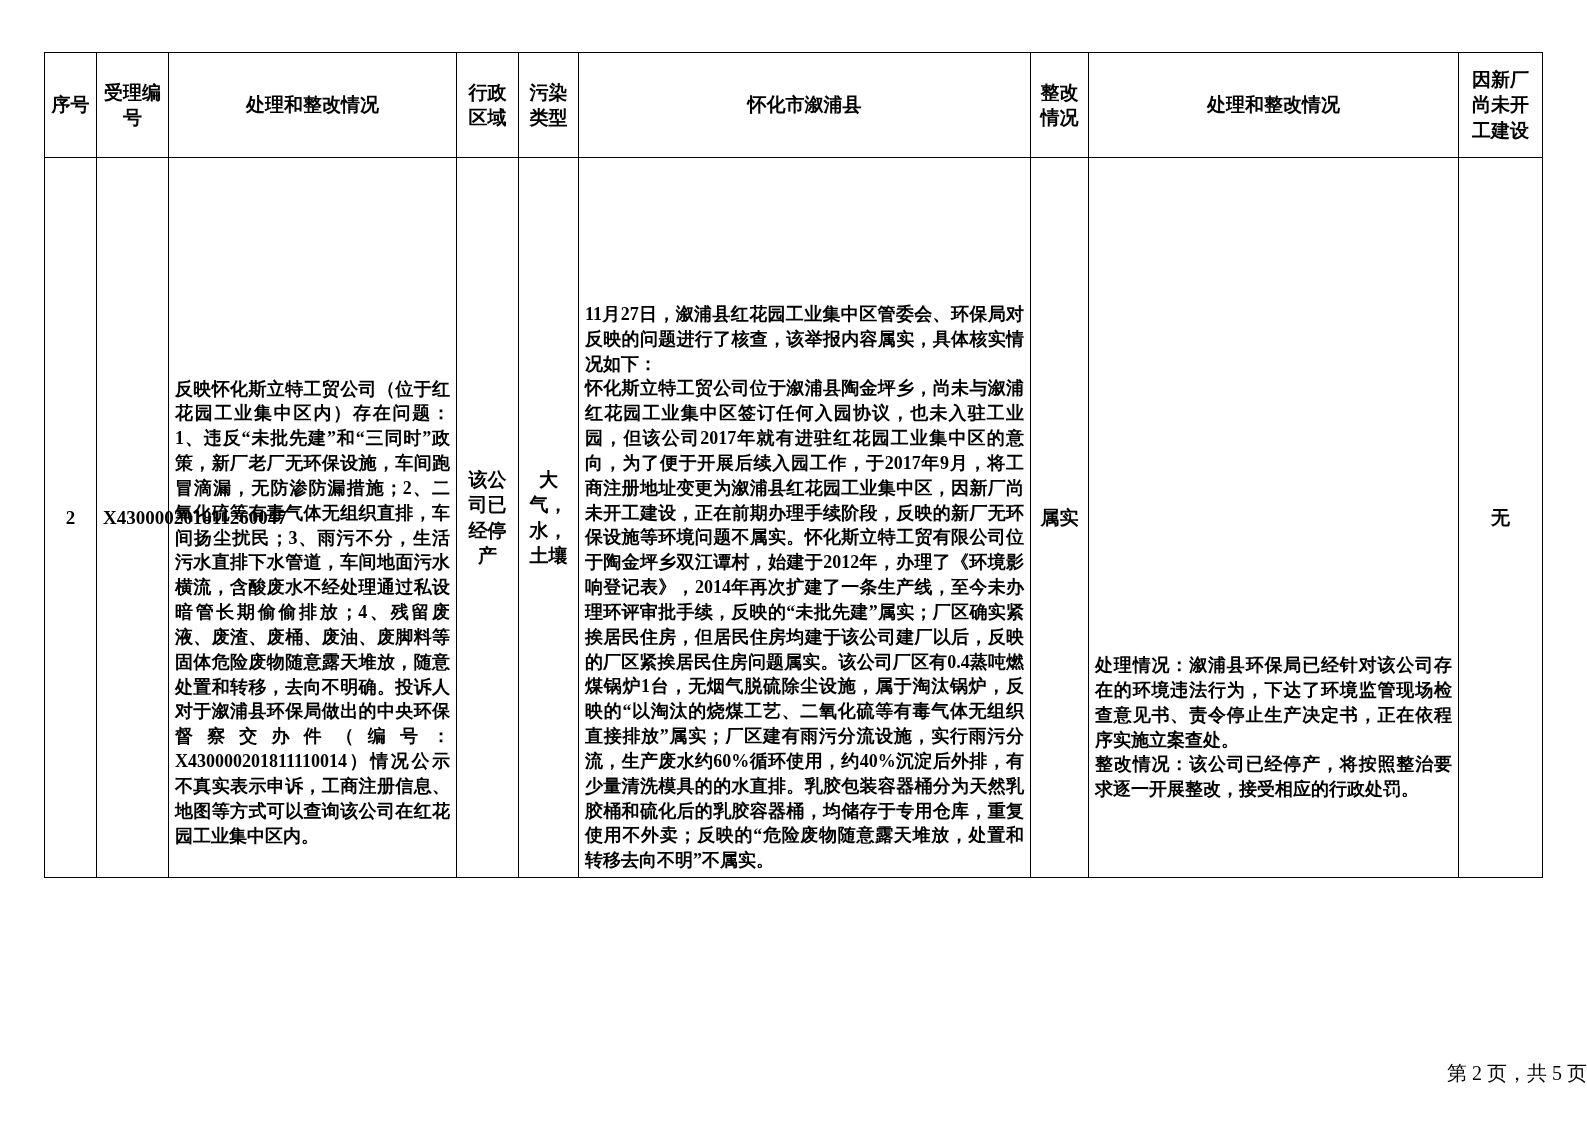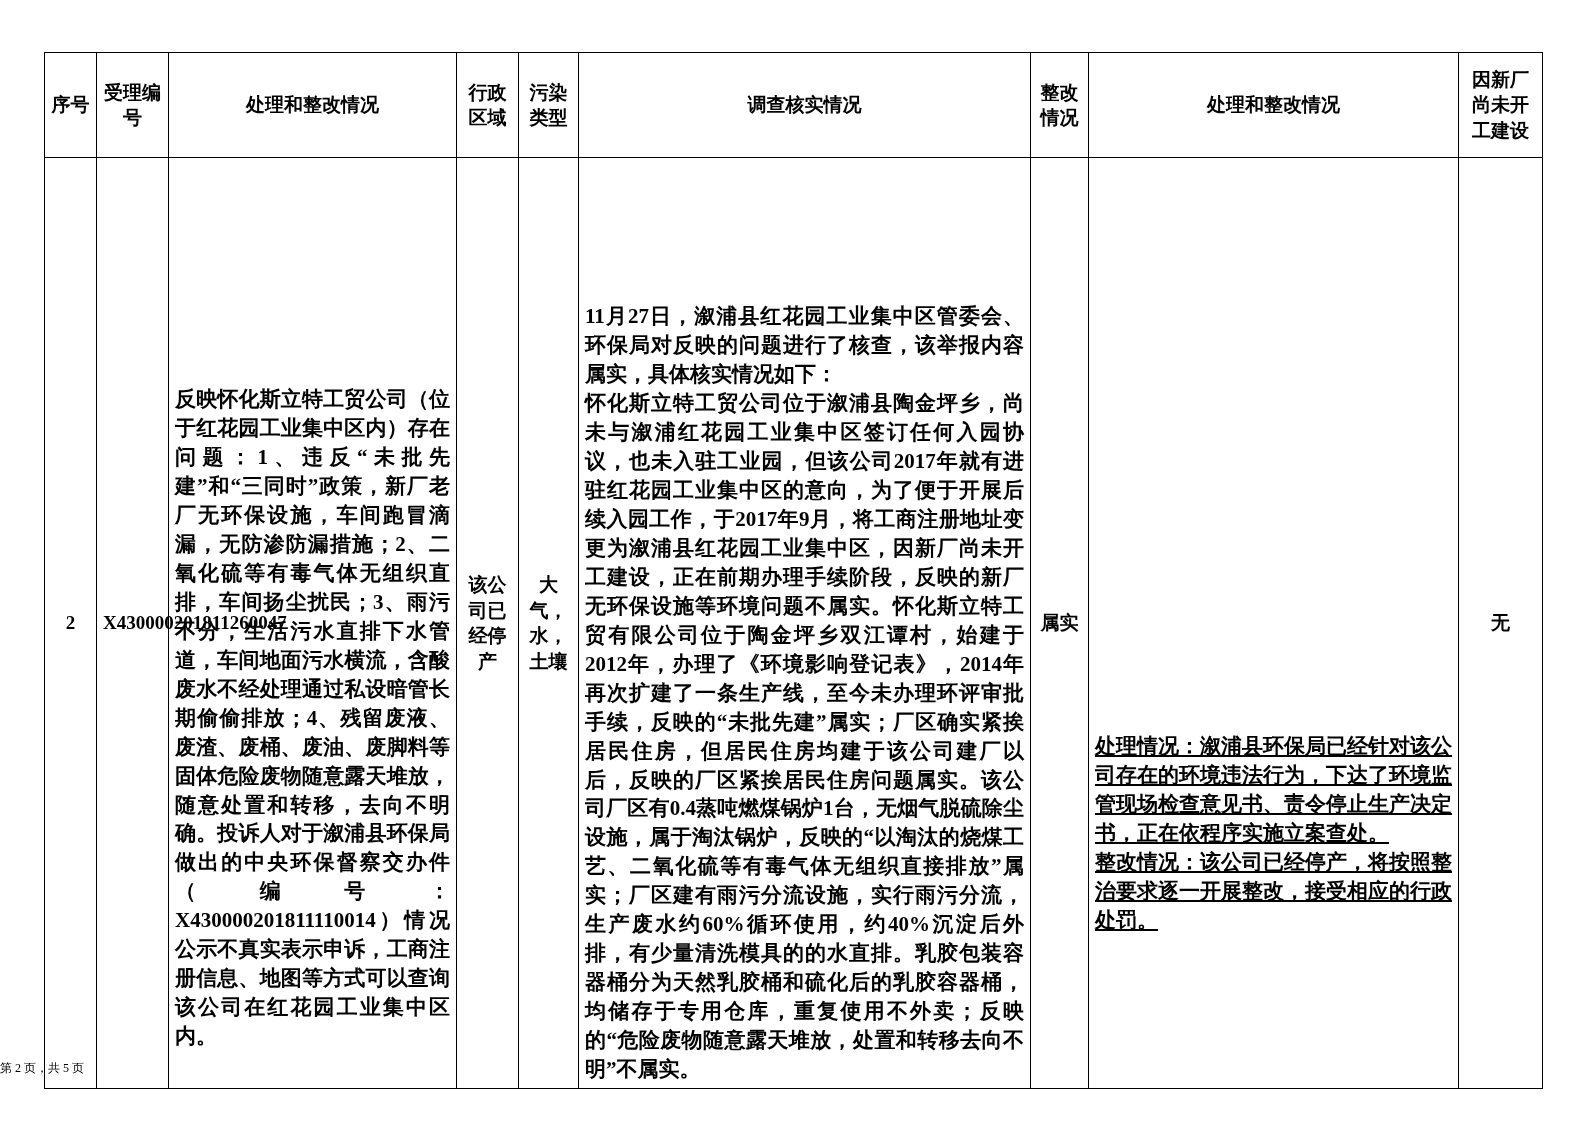--- a/index.html
+++ b/index.html
@@ -58,46 +58,45 @@
     vertical-align: top;
   }
   td.center-mid {
     text-align: center;
     vertical-align: middle;
   }
   .cell-text {
     display: block;
     text-align: justify;
     text-justify: inter-ideograph;
-    font-size: 21px;
+    font-size: 18px;
     line-height: 1.38;
     white-space: pre-wrap;
   }
   .cell-basic {
     padding-top: 190px;
   }
   .cell-verify {
     padding-top: 140px;
   }
   .cell-handle {
     padding-top: 420px;
-    text-decoration: underline;
   }
   .cell-narrow {
     font-size: 19px;
     line-height: 1.35;
     text-align: center;
   }
   .footer {
     position: absolute;
     left: 0;
     top: 1060px;
     width: 1587px;
-    text-align: left;
-    font-size: 12px;
+    text-align: right;
+    font-size: 20px;
     font-family: "Liberation Serif", "DejaVu Serif", serif;
     color: #000000;
   }
 </style>
 </head>
 <body>
 
 <div class="page">
 
   <table class="report">
@@ -112,21 +111,21 @@
       <col class="c-handle">
       <col class="c-person">
     </colgroup>
     <thead>
       <tr>
         <th>序号</th>
         <th>受理编号</th>
         <th>处理和整改情况</th>
         <th>行政区域</th>
         <th>污染类型</th>
-        <th>调查核实情况</th>
+        <th>怀化市溆浦县</th>
         <th>整改情况</th>
         <th>处理和整改情况</th>
         <th>因新厂尚未开工建设</th>
       </tr>
     </thead>
     <tbody>
       <tr>
         <td class="center-mid">2</td>
         <td class="center-mid cell-narrow">X430000201811260047</td>
         <td>

